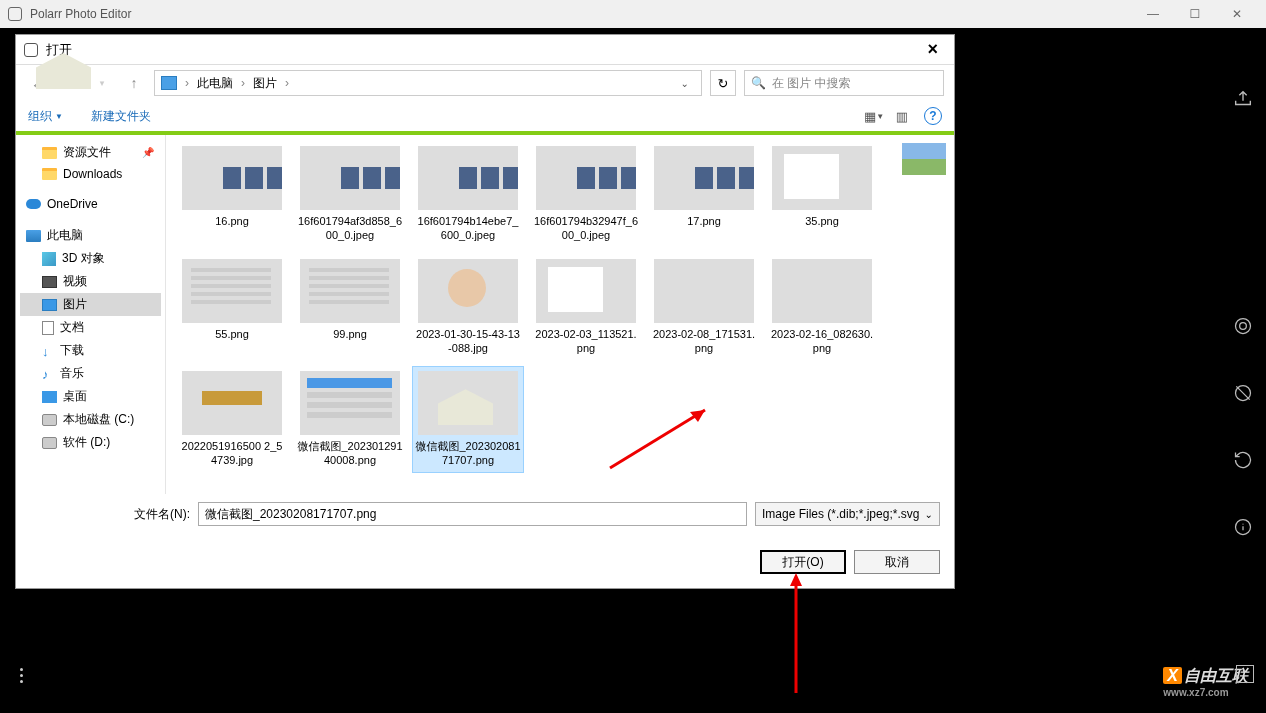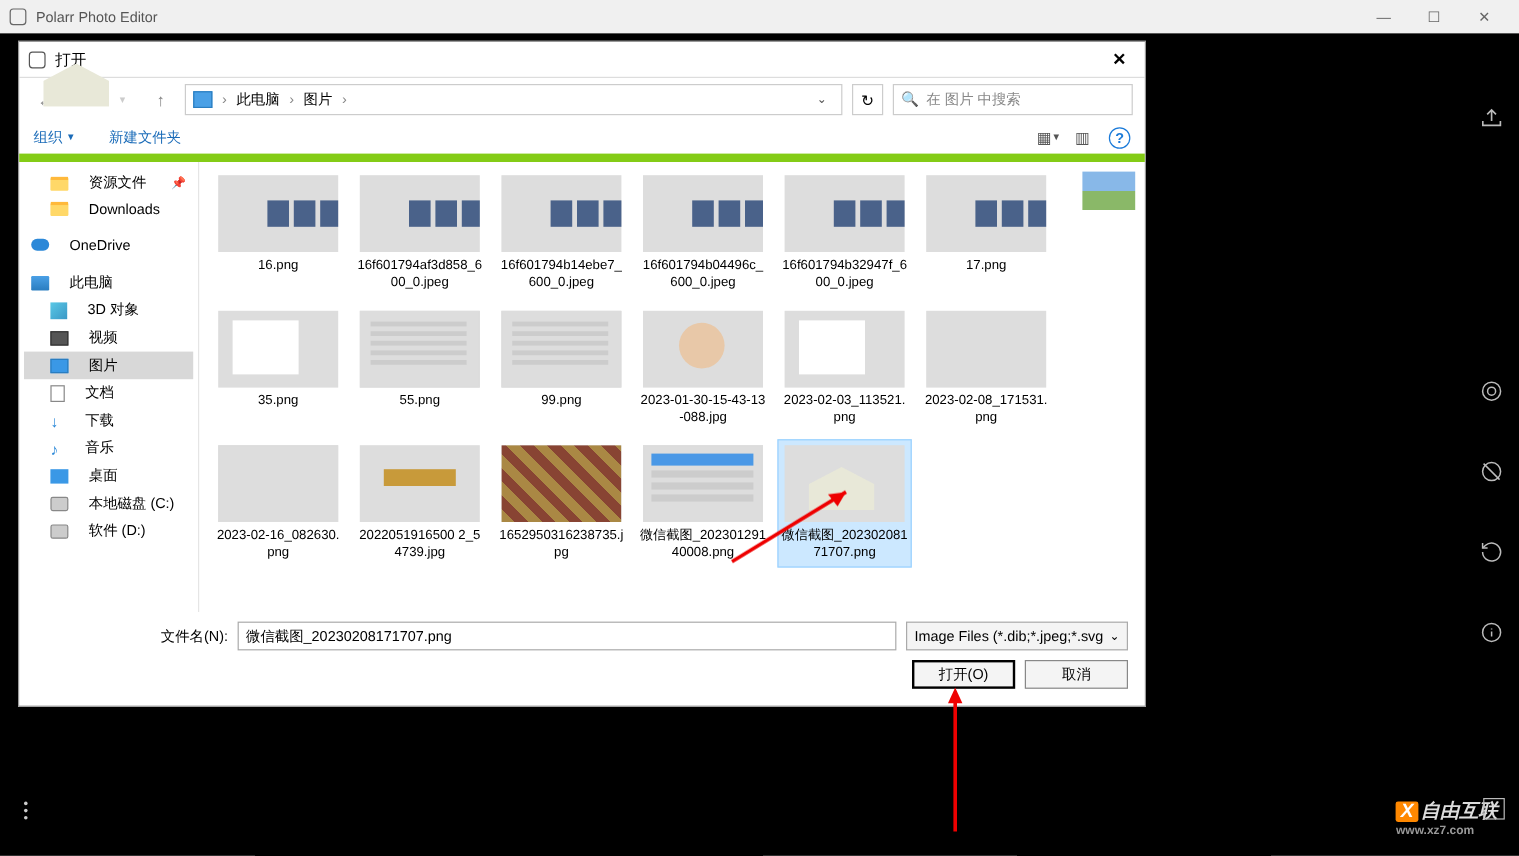--- a/index.html
+++ b/index.html
@@ -36,30 +36,30 @@
 .fd-nav { height:36px; display:flex; align-items:center; padding:4px 10px; gap:8px; }
 .nav-btn { width:24px; height:24px; display:flex; align-items:center; justify-content:center; color:#888; font-size:14px; cursor:pointer;}
 .breadcrumb { flex:1; border:1px solid #ccc; height:26px; display:flex; align-items:center; padding:0 6px; font-size:12px; gap:4px; }
 .breadcrumb .bc-icon { width:16px; height:14px; background:#4aa0e6; border:1px solid #2a7dc0; }
 .breadcrumb .sep { color:#888; padding:0 4px; }
 .breadcrumb .drop { margin-left:auto; color:#555; font-size:10px; padding:0 6px; cursor:pointer;}
 .refresh { width:26px; height:26px; border:1px solid #ccc; display:flex; align-items:center; justify-content:center; font-size:13px; cursor:pointer;}
 .search { width:200px; height:26px; border:1px solid #ccc; display:flex; align-items:center; padding:0 6px; font-size:12px; color:#888; gap:6px;}
 .search .mag { font-size:12px; }
 
-.fd-toolbar { height:34px; display:flex; align-items:center; padding:0 12px; border-bottom:7px solid #84cc16; font-size:12px; }
+.fd-toolbar { height:34px; display:flex; align-items:center; padding:0 12px; border-bottom:4px solid #84cc16; font-size:12px; }
 .fd-toolbar .tb-lnk { color:#1a6bb8; cursor:pointer; margin-right:28px; display:flex; align-items:center; gap:3px;}
 .fd-toolbar .tb-lnk .tri { font-size:8px; }
 .fd-toolbar .spacer { flex:1; }
 .fd-toolbar .view-btn { width:24px; height:22px; border:1px solid transparent; display:flex; align-items:center; justify-content:center; margin-left:4px; cursor:pointer; color:#555; font-size:13px;}
 .fd-toolbar .help { color:#1a7ad9; font-size:15px; margin-left:10px; cursor:pointer; width:18px;height:18px;border:1.5px solid #1a7ad9;border-radius:50%;display:flex;align-items:center;justify-content:center;font-weight:bold;font-size:12px;}
 
 .fd-body { flex:1; display:flex; overflow:hidden; }
 .fd-tree { width:150px; border-right:1px solid #e5e5e5; overflow:auto; padding:6px 4px; font-size:12px; }
-.tree-item { display:flex; align-items:center; gap:17px; padding:3px 6px; cursor:pointer; white-space:nowrap;}
+.tree-item { display:flex; align-items:center; gap:6px; padding:3px 6px; cursor:pointer; white-space:nowrap;}
 .tree-item.indent1 { padding-left:22px; }
 .tree-item.sel { background:#d8d8d8; }
 .tree-item .pin { margin-left:auto; color:#777; font-size:10px;}
 .ico-folder { width:15px; height:12px; background:#ffd868; border-radius:1px; border-top:3px solid #ffb93b; }
 .ico-cloud { width:15px; height:10px; background:#2b88d8; border-radius:6px; position:relative;}
 .ico-pc { width:15px; height:12px; background:linear-gradient(#4aa0e6,#2a7dc0); border-radius:1px;}
 .ico-3d { width:14px; height:14px; background:linear-gradient(135deg,#5ac8e6,#3a98c6);}
 .ico-vid { width:15px; height:12px; background:#555; border:1px solid #333; position:relative;}
 .ico-pic { width:15px; height:12px; background:#3a98e6; border:1px solid #2a7dc0;}
 .ico-doc { width:12px; height:14px; background:#fff; border:1px solid #888;}
@@ -93,21 +93,21 @@
 .th-mosaic:after{content:"";position:absolute;left:0;top:0;width:100%;height:100%;background:repeating-linear-gradient(45deg,#a84,#a84 8px,#843 8px,#843 16px);}
 .th-doc { background:#fff;border:1px solid #ddd;}
 .th-house { background:linear-gradient(#88b8e8 50%,#8ab868 50%);}
 .th-house:after{content:"";position:absolute;left:20px;top:18px;width:55px;height:36px;background:#e8e8d8;clip-path:polygon(0 40%,50% 0,100% 40%,100% 100%,0 100%);}
 .th-ui { background:#fff;border:1px solid #ddd;}
 .th-ui:before{content:"";position:absolute;left:6px;top:6px;width:85px;height:10px;background:#4a98e6;}
 .th-ui:after{content:"";position:absolute;left:6px;top:20px;width:85px;height:6px;background:#ccc;box-shadow:0 10px #ccc,0 20px #ccc;}
 
 .fd-preview { width:60px; padding:8px; display:flex; align-items:flex-start; justify-content:center; }
 .fd-preview .pv { width:44px; height:32px; }
-.fd-bottom { padding:8px 14px 14px; display:flex; flex-direction:column; gap:8px; }
+.fd-bottom { padding:8px 14px 14px; display:flex; flex-direction:column; gap:24px; }
 .fn-row { display:flex; align-items:center; gap:8px; font-size:12px;}
 .fn-row label { width:160px; text-align:right; }
 .fn-row .fn-input { flex:1; height:24px; border:1px solid #aaa; padding:0 6px; font-size:12px; }
 .fn-row .ft-select { width:185px; height:24px; border:1px solid #aaa; padding:0 6px; font-size:12px; display:flex; align-items:center; justify-content:space-between; background:#f4f4f4;}
 .btn-row { display:flex; justify-content:flex-end; gap:8px; }
 .btn-row .btn { width:86px; height:24px; border:1px solid #888; background:#f4f4f4; font-size:12px; cursor:pointer;}
 .btn-row .btn.primary { border:2px solid #000000; }
 
 
 .arrow { position:absolute; pointer-events:none; }
@@ -281,24 +281,20 @@
             <div class="file-item">
                   <div class="thumb th-orange"></div>
                   <div class="name">16f601794af3d858_600_0.jpeg</div>
                 </div>
             <div class="file-item">
                   <div class="thumb th-orange"></div>
                   <div class="name">16f601794b14ebe7_600_0.jpeg</div>
                 </div>
             <div class="file-item">
                   <div class="thumb th-orange"></div>
-                  <div class="name">16f601794b04496c_600_0.jpeg</div>
-                </div>
-            <div class="file-item">
-                  <div class="thumb th-orange"></div>
                   <div class="name">16f601794b32947f_600_0.jpeg</div>
                 </div>
             <div class="file-item">
                   <div class="thumb th-orange"></div>
                   <div class="name">17.png</div>
                 </div>
 
             <div class="file-item">
                   <div class="thumb th-editor"></div>
                   <div class="name">35.png</div>
@@ -326,24 +322,20 @@
                   <div class="thumb th-sky2"></div>
                   <div class="name">2023-02-08_171531.png</div>
                 </div>
             <div class="file-item">
                   <div class="thumb th-doc"></div>
                   <div class="name">2023-02-16_082630.png</div>
                 </div>
             <div class="file-item">
                   <div class="thumb th-dark"></div>
                   <div class="name">2022051916500 2_54739.jpg</div>
-                </div>
-            <div class="file-item">
-                  <div class="thumb th-mosaic"></div>
-                  <div class="name">1652950316238735.jpg</div>
                 </div>
             <div class="file-item">
                   <div class="thumb th-ui"></div>
                   <div class="name">微信截图_20230129140008.png</div>
                 </div>
             <div class="file-item sel">
                   <div class="thumb th-house"></div>
                   <div class="name">微信截图_20230208171707.png</div>
                 </div>
           </div>

